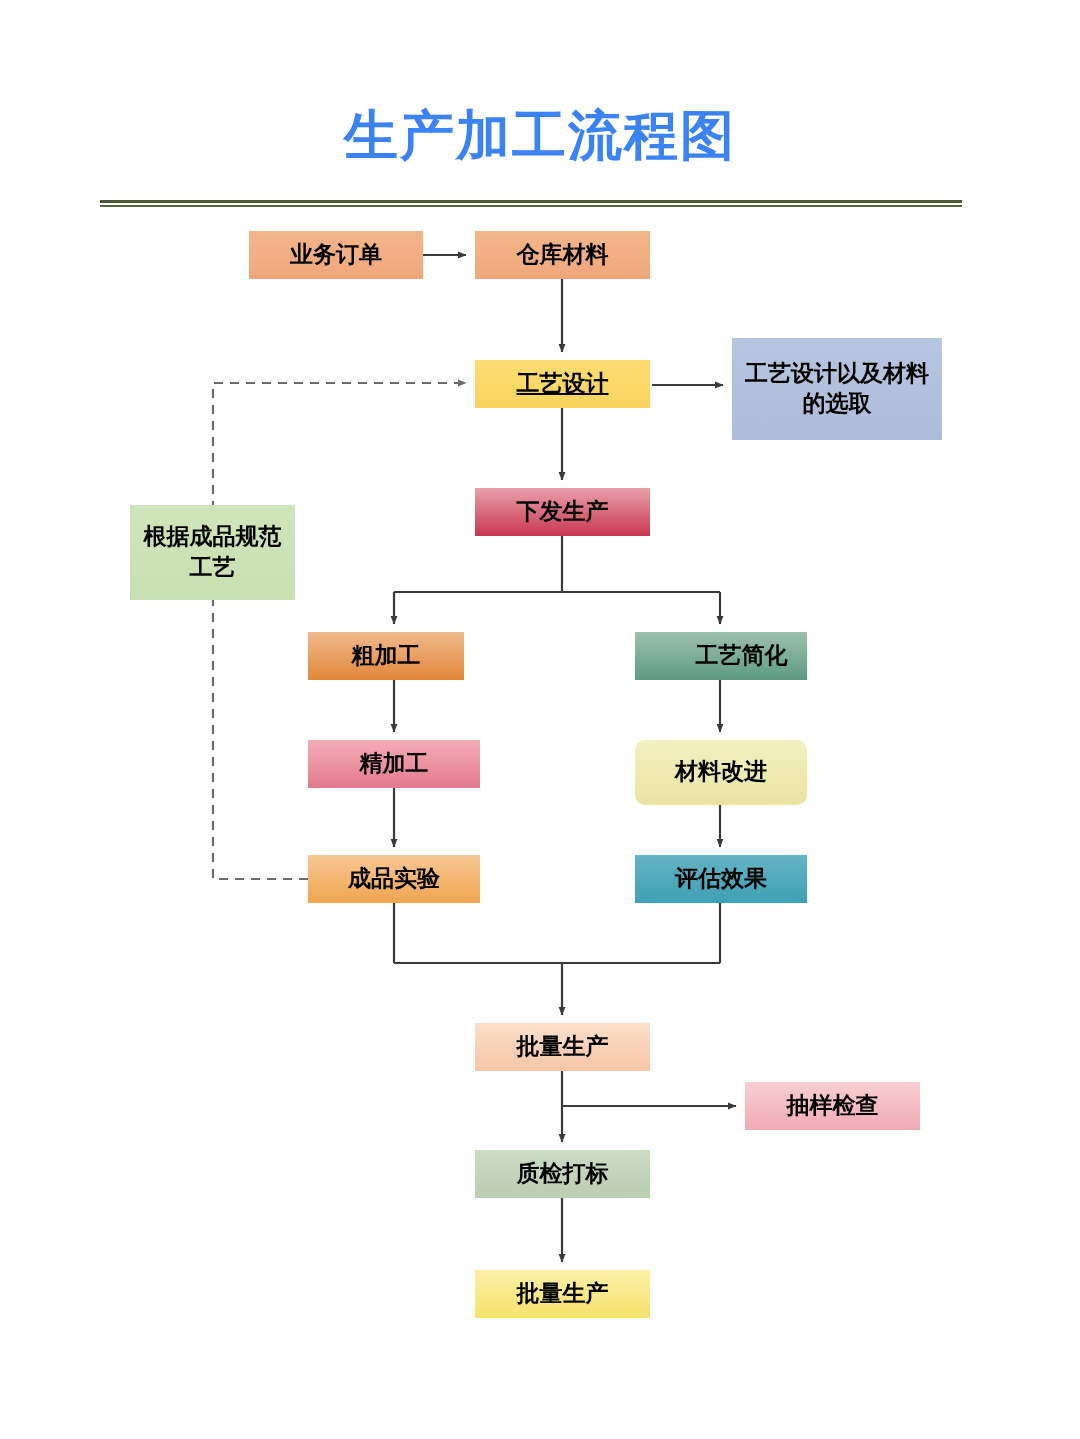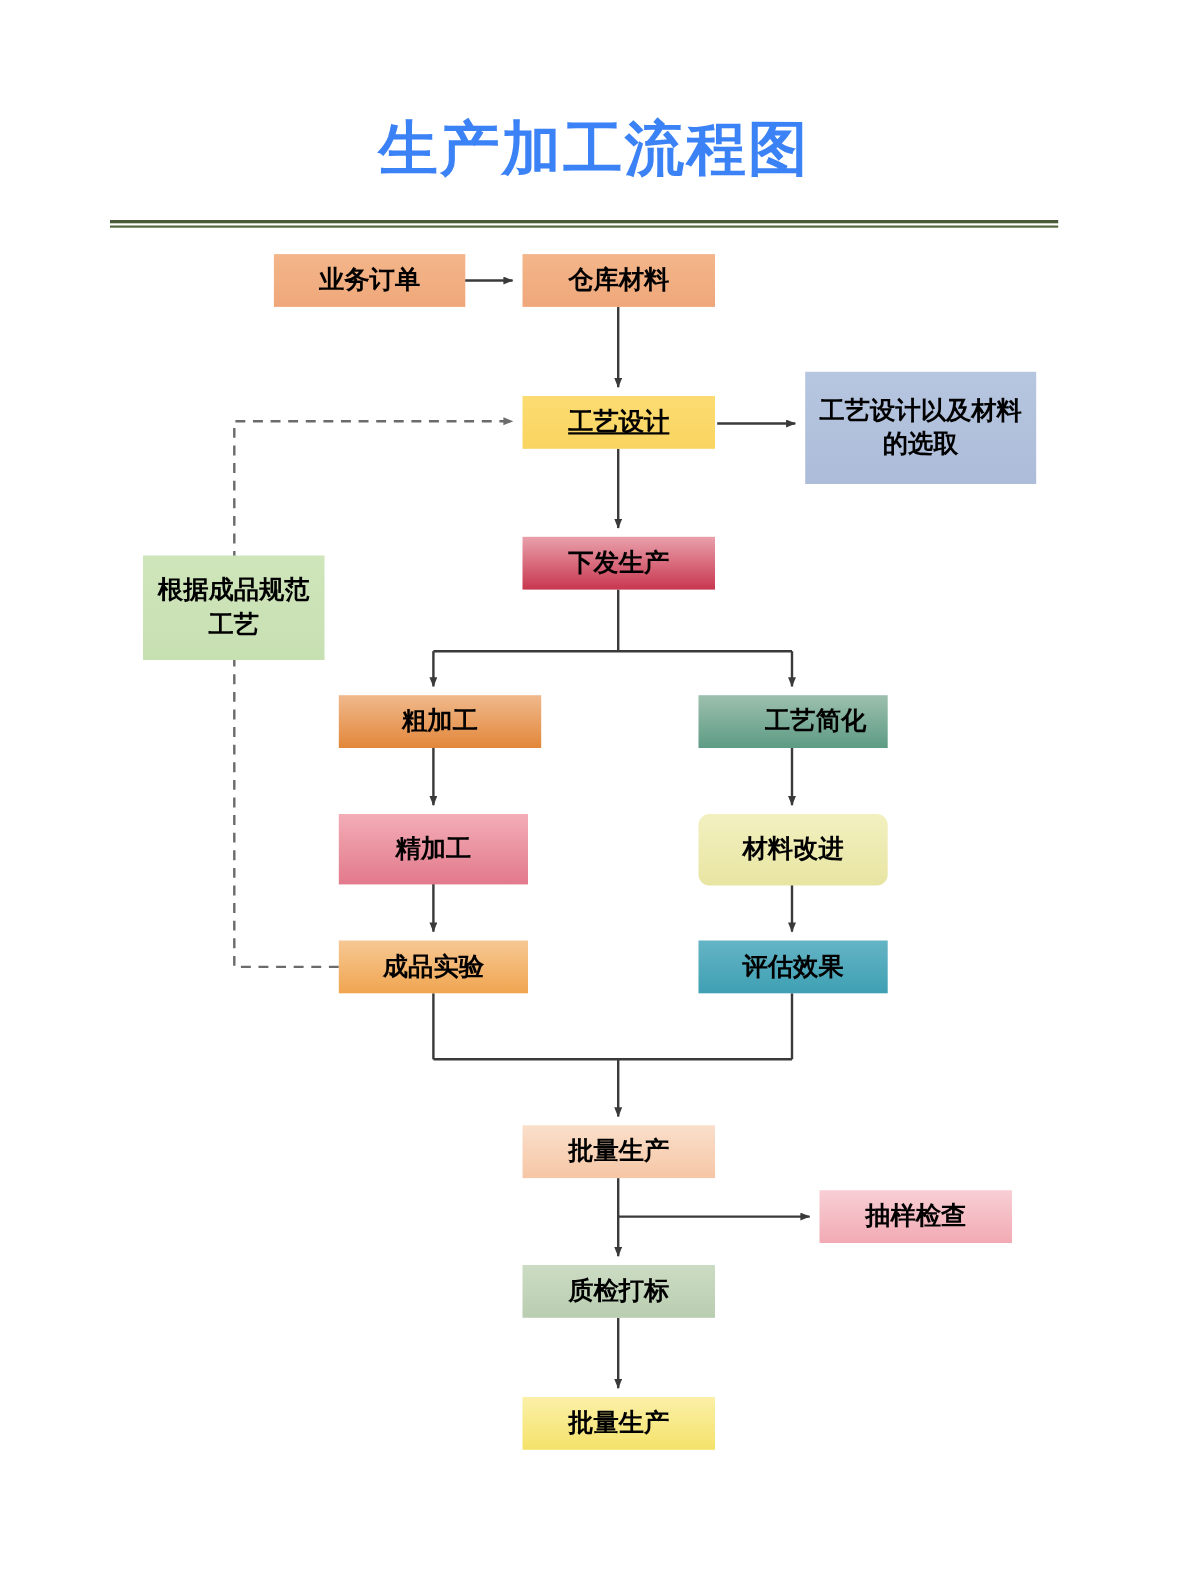--- a/index.html
+++ b/index.html
@@ -136,27 +136,27 @@
       </div>
       <div class="node" style="left: 732px; top: 338px; width: 210px; height: 102px; background: linear-gradient(rgb(182, 198, 224) 0%, rgb(173, 188, 216) 100%); font-size: 23px;">
         <span>工艺设计以及材料的选取</span>
       </div>
       <div class="node" style="left: 475px; top: 488px; width: 175px; height: 48px; background: linear-gradient(rgb(233, 160, 171) 0%, rgb(200, 55, 79) 100%); font-size: 23px;">
         <span>下发生产</span>
       </div>
       <div class="node" style="left: 130px; top: 505px; width: 165px; height: 95px; background: linear-gradient(rgb(207, 229, 187) 0%, rgb(199, 224, 178) 100%); font-size: 23px;">
         <span>根据成品规范工艺</span>
       </div>
-      <div class="node" style="left: 308px; top: 632px; width: 184px; height: 48px; background: linear-gradient(rgb(240, 185, 140) 0%, rgb(226, 135, 58) 100%); font-size: 23px;">
+      <div class="node" style="left: 308px; top: 632px; width: 156px; height: 48px; background: linear-gradient(rgb(240, 185, 140) 0%, rgb(226, 135, 58) 100%); font-size: 23px;">
         <span>粗加工</span>
       </div>
       <div class="node" style="left: 635px; top: 632px; width: 172px; height: 48px; background: linear-gradient(rgb(157, 192, 174) 0%, rgb(93, 155, 132) 100%); font-size: 23px; padding-left: 45px;">
         <span>工艺简化</span>
       </div>
-      <div class="node" style="left: 308px; top: 740px; width: 172px; height: 64px; background: linear-gradient(rgb(243, 173, 182) 0%, rgb(226, 121, 140) 100%); font-size: 23px;">
+      <div class="node" style="left: 308px; top: 740px; width: 172px; height: 48px; background: linear-gradient(rgb(243, 173, 182) 0%, rgb(226, 121, 140) 100%); font-size: 23px;">
         <span>精加工</span>
       </div>
       <div class="node" style="left: 635px; top: 740px; width: 172px; height: 65px; background: linear-gradient(rgb(242, 240, 192) 0%, rgb(232, 229, 162) 100%); font-size: 23px; border-radius: 10px;">
         <span>材料改进</span>
       </div>
       <div class="node" style="left: 308px; top: 855px; width: 172px; height: 48px; background: linear-gradient(rgb(247, 200, 148) 0%, rgb(240, 165, 80) 100%); font-size: 23px;">
         <span>成品实验</span>
       </div>
       <div class="node" style="left: 635px; top: 855px; width: 172px; height: 48px; background: linear-gradient(rgb(100, 180, 196) 0%, rgb(63, 160, 180) 100%); font-size: 23px;">
         <span>评估效果</span>

